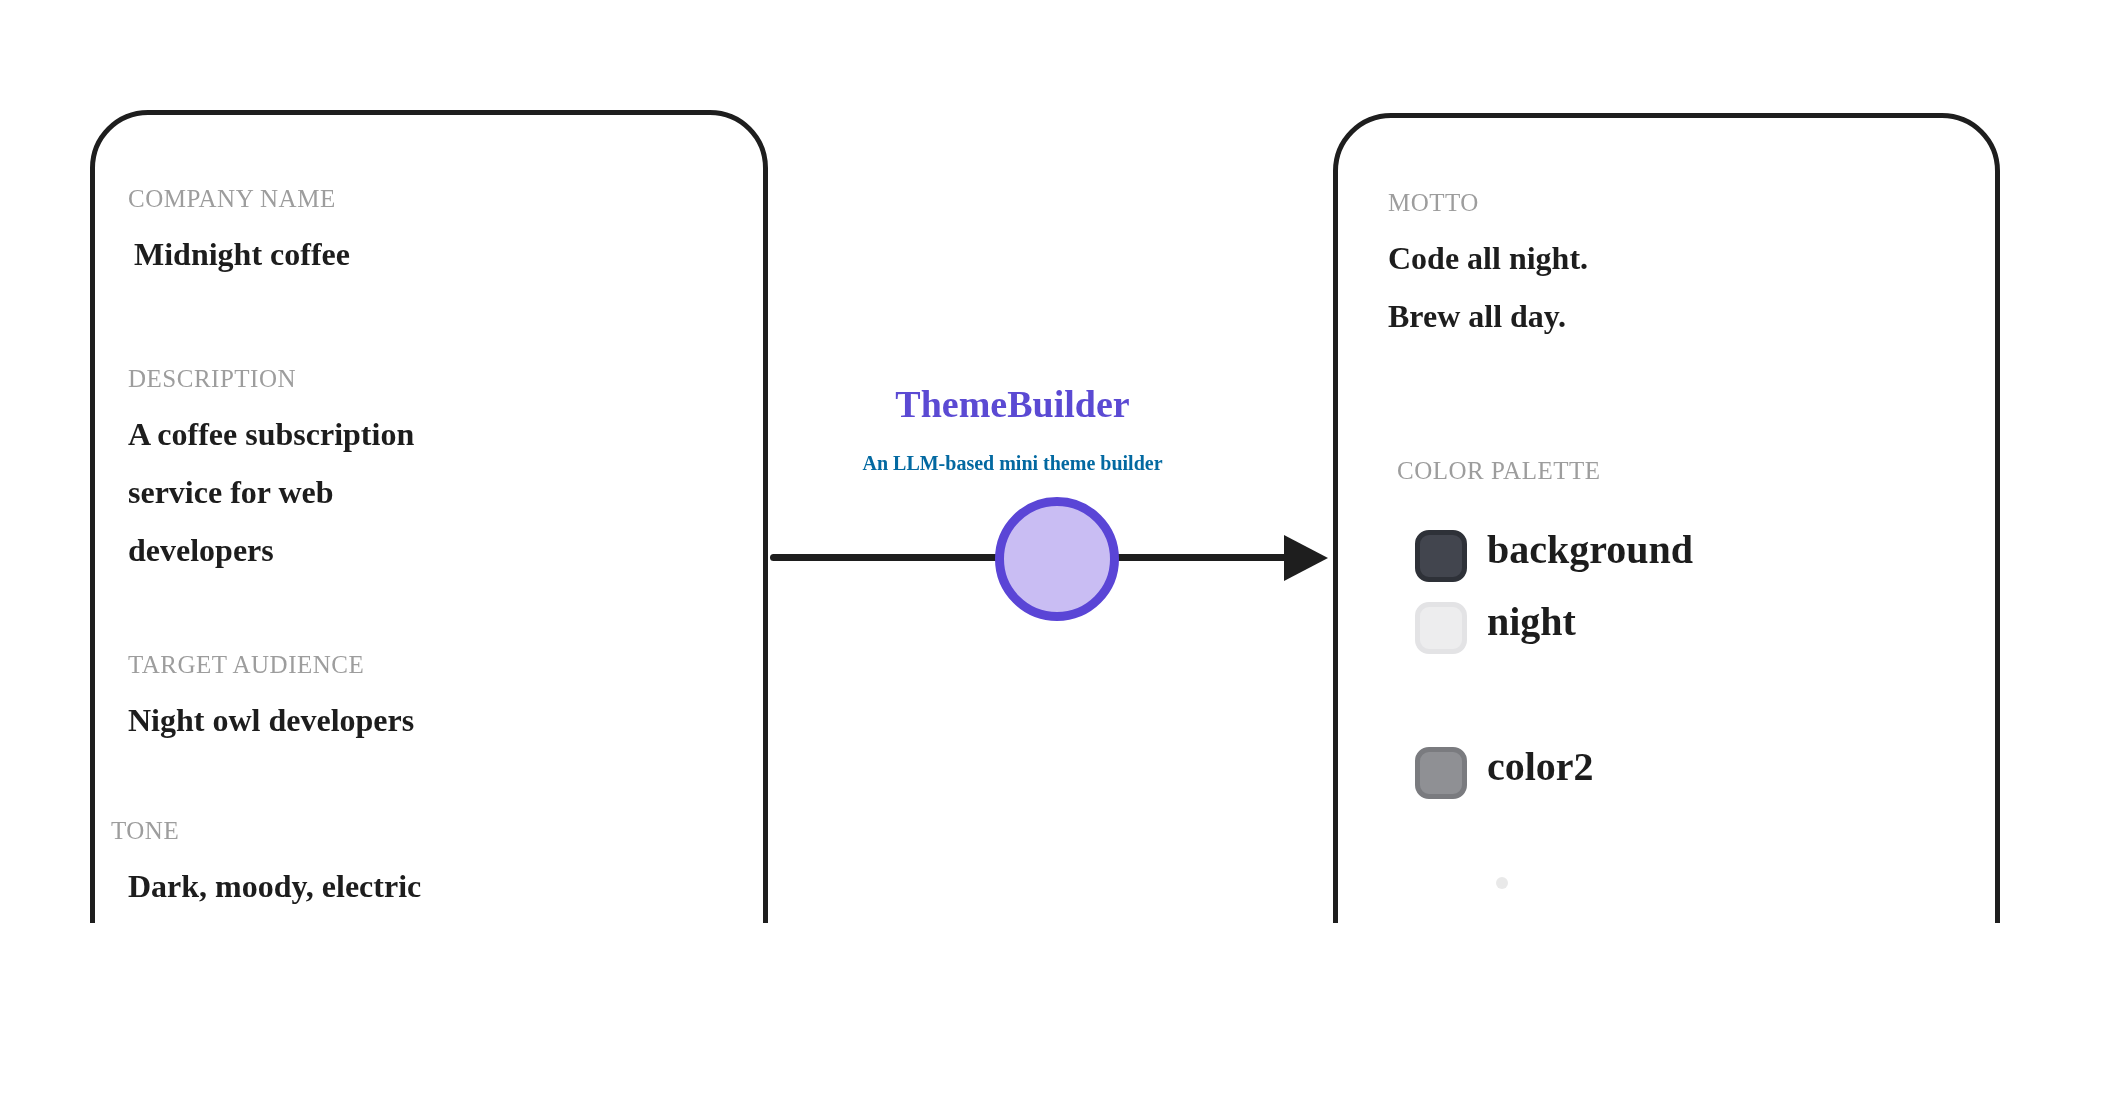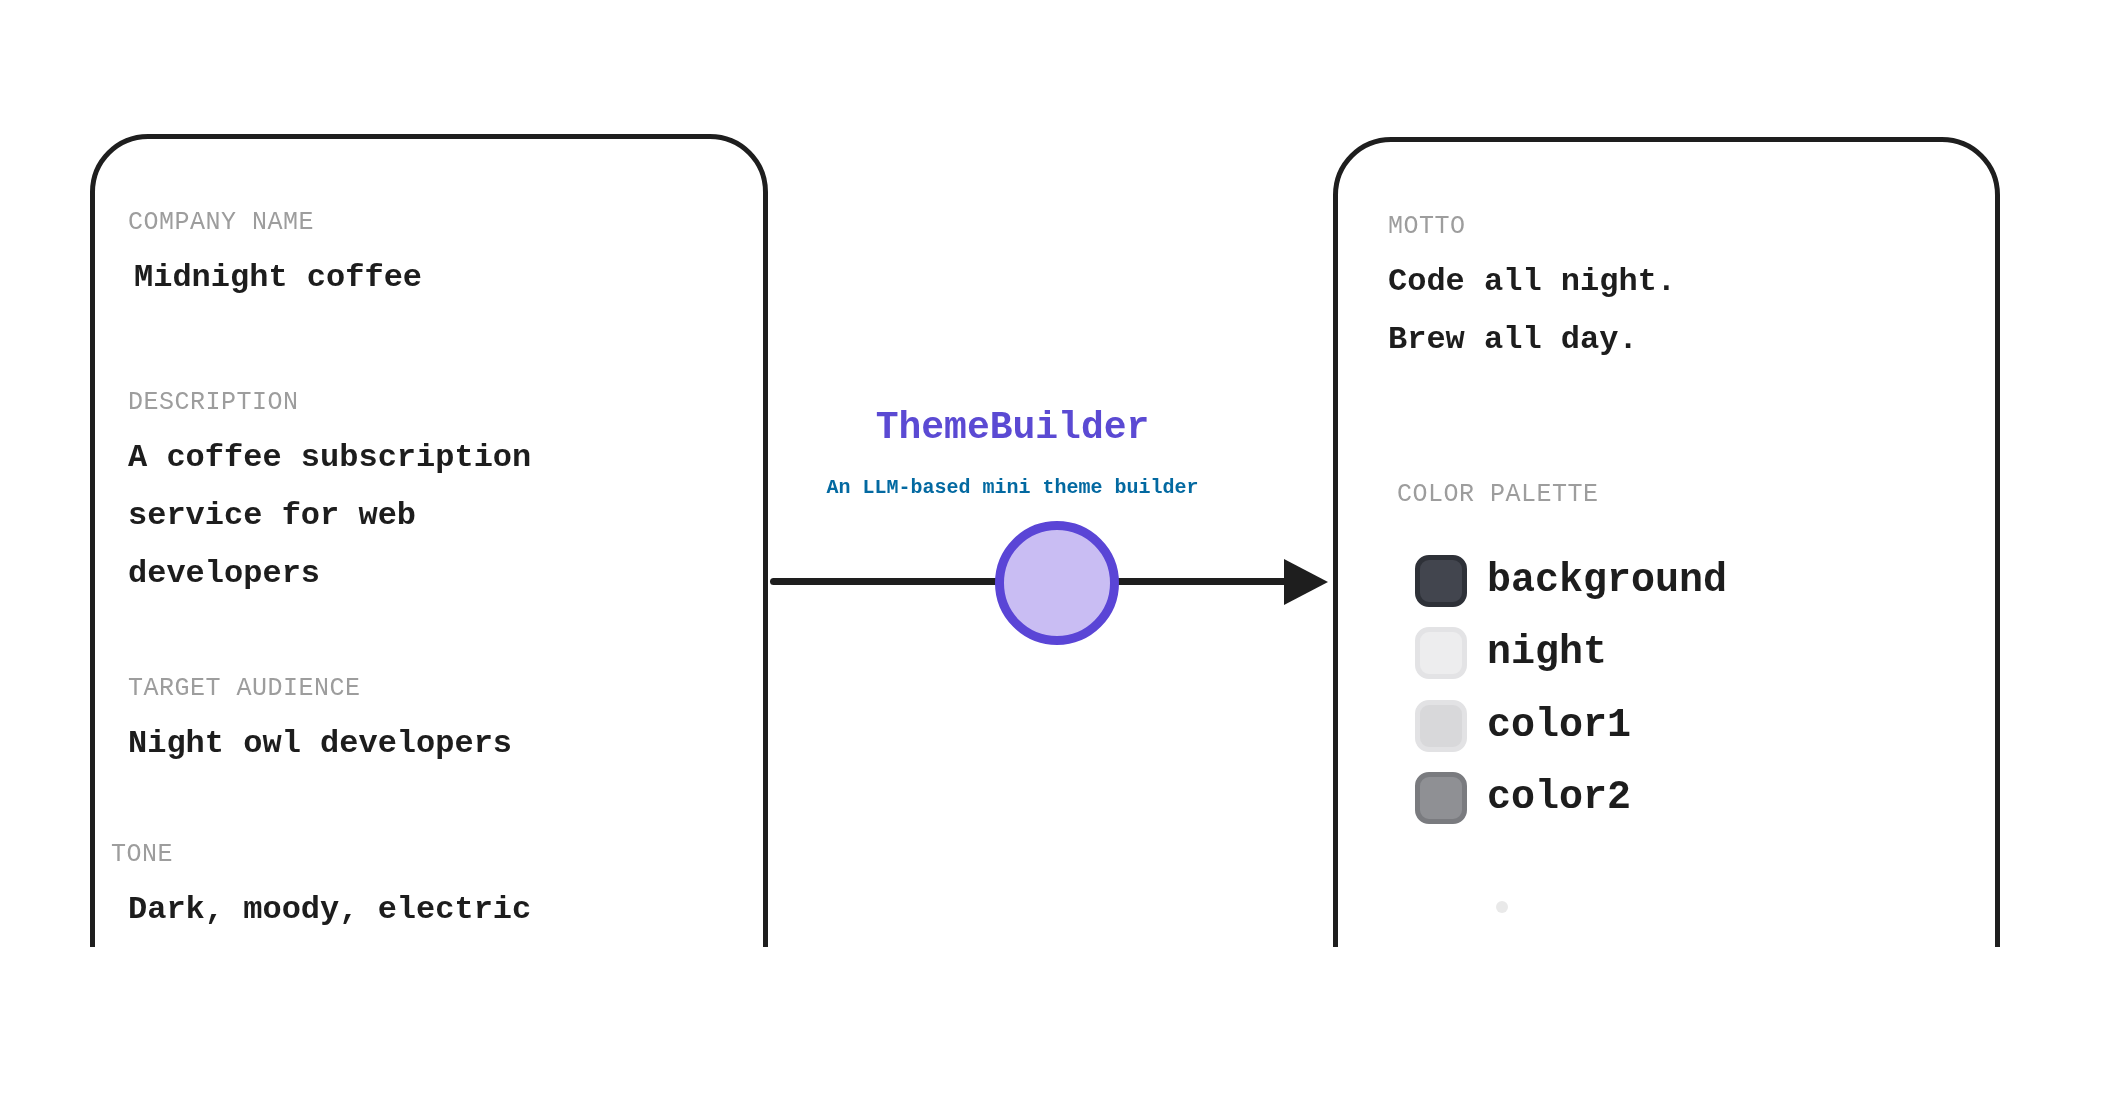--- a/index.html
+++ b/index.html
@@ -1,18 +1,18 @@
 <!DOCTYPE html>
 <html><head>
 <meta charset="utf-8">
 <style>
   html,body{margin:0;padding:0;background:#ffffff;}
   .canvas{
     position:relative;width:2102px;height:923px;background:#ffffff;overflow:hidden;
-    font-family:Liberation Mono, monospace;color:#1d1d1d;margin-top:24px;
+    font-family:Liberation Serif, serif;color:#1d1d1d;
   }
   .card{
     position:absolute;border:5px solid #1e1e1e;border-radius:58px;background:#ffffff;box-sizing:border-box;
   }
   .card-left{left:90px;top:110px;width:678px;height:892px;}
   .card-right{left:1333px;top:113px;width:667px;height:889px;}
   .fld{position:absolute;line-height:1.05;white-space:pre-line;}
   .lbl{font-size:25px;font-weight:500;color:#9d9d9d;letter-spacing:0.5px;}
   .val{font-size:32px;font-weight:700;color:#1d1d1d;line-height:58px;}
   .mid-title{
@@ -25,21 +25,21 @@
   }
   .arrow-line{position:absolute;left:770px;top:554px;width:518px;height:7px;background:#1e1e1e;border-radius:4px;}
   .arrow-head{
     position:absolute;left:1284px;top:535px;width:0;height:0;
     border-top:23px solid transparent;border-bottom:23px solid transparent;border-left:44px solid #1e1e1e;
   }
   .node-circle{
     position:absolute;left:995px;top:497px;width:124px;height:124px;box-sizing:border-box;
     border:9px solid #5a45d6;background:#c9bdf3;border-radius:50%;
   }
-  .palette-row{position:absolute;left:77px;display:flex;align-items:center;gap:20px;height:54px;}
+  .palette-row{position:absolute;left:77px;display:flex;align-items:flex-start;gap:20px;height:54px;}
   .swatch{
     width:52px;height:52px;box-sizing:border-box;border:5px solid transparent;border-radius:14px;flex:0 0 auto;
   }
   .swatch-label{font-size:40px;font-weight:700;color:#1d1d1d;line-height:1;}
   .faint-dot{position:absolute;left:158px;top:759px;width:12px;height:12px;border-radius:50%;background:#e9e9e9;}
 </style>
 </head>
 <body>
 
 <div class="canvas">
@@ -74,24 +74,20 @@
     <div class="fld lbl" style="left:59px;top:340px">COLOR PALETTE</div>
 
     <div class="palette-row" style="top:412px">
       <span class="swatch" style="background: rgb(66, 69, 78); border-color: rgb(46, 49, 56);"></span>
       <span class="swatch-label">background</span>
     </div>
     <div class="palette-row" style="top:484px">
       <span class="swatch" style="background: rgb(237, 237, 238); border-color: rgb(227, 227, 229);"></span>
       <span class="swatch-label">night</span>
     </div>
-    <div class="palette-row" style="top:557px">
-      <span class="swatch" style="background: rgb(216, 216, 218); border-color: rgb(226, 226, 228);"></span>
-      <span class="swatch-label">color1</span>
-    </div>
     <div class="palette-row" style="top:629px">
       <span class="swatch" style="background: rgb(143, 144, 148); border-color: rgb(122, 123, 127);"></span>
       <span class="swatch-label">color2</span>
     </div>
 
     <div class="faint-dot"></div>
   </div>
 
 </div>
 

